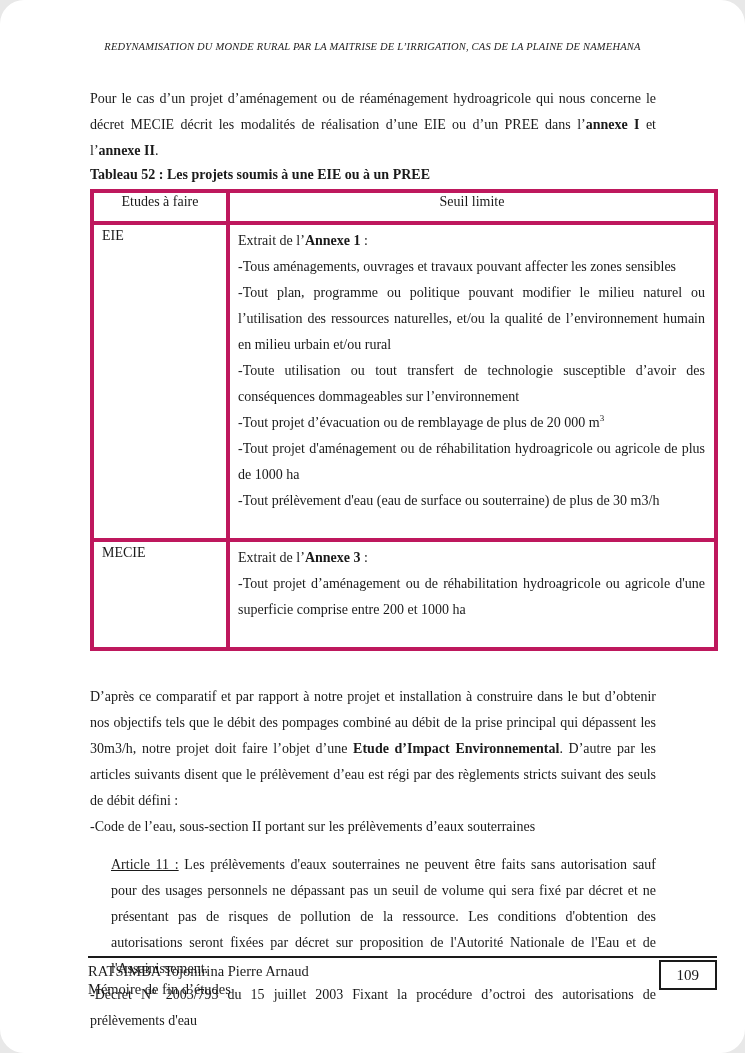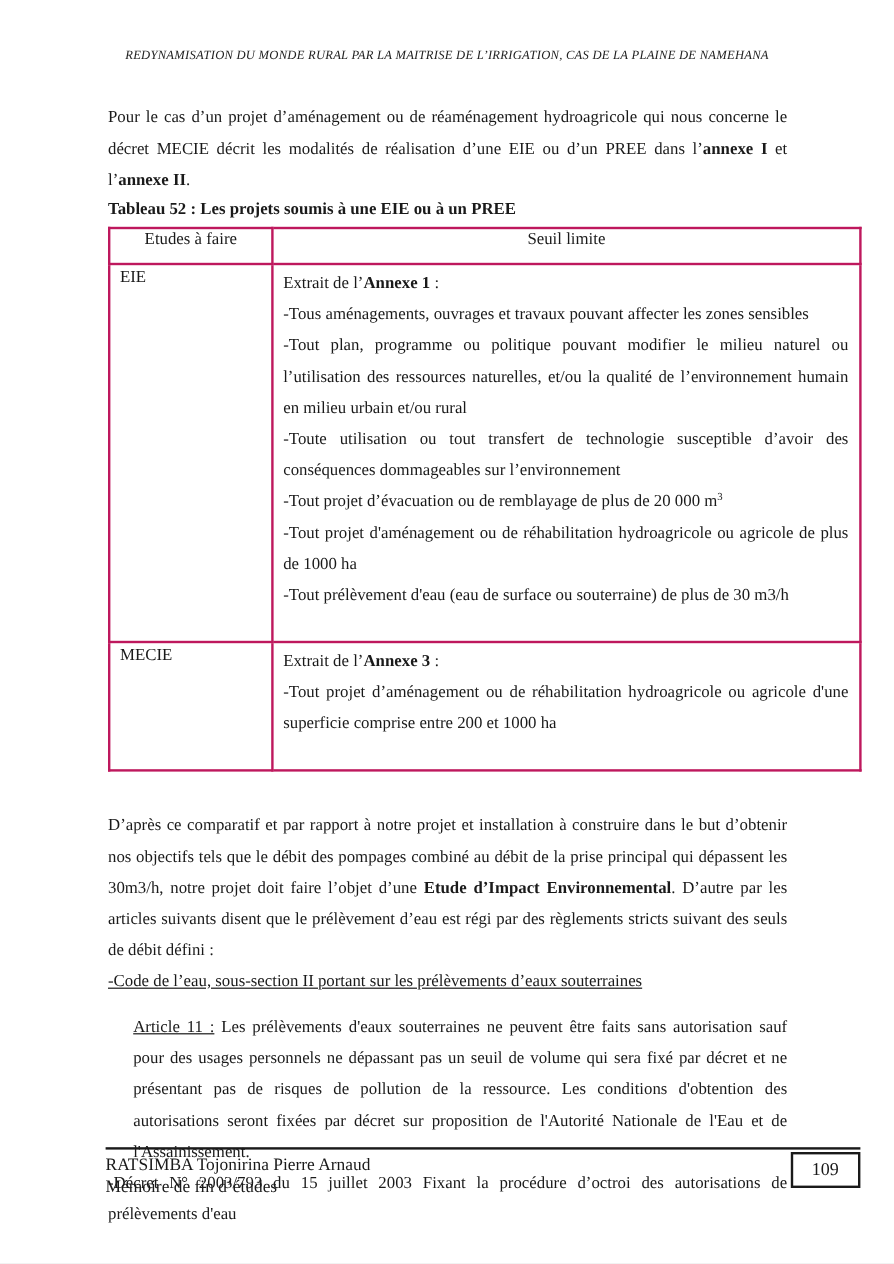--- a/index.html
+++ b/index.html
@@ -4,20 +4,21 @@
 <style>
   html,body { margin:0; padding:0; background:#e8e8e8; }
   .page {
     position:relative;
     width:745px; height:1053px;
     margin:0 auto;
     background:#ffffff;
     color:#1a1a1a;
     font-family:"Liberation Serif", serif;
     overflow:hidden;
+    border-radius:24px;
   }
   .doc-header {
     position:absolute; top:41px; left:0; width:100%;
     text-align:center;
     font-style:italic;
     font-size:10.5px;
     letter-spacing:0.2px;
     color:#222;
   }
   .content {
@@ -35,21 +36,21 @@
     font-size:14px;
     font-weight:bold;
     margin:3px 0 6px 0;
   }
   table.seuil {
     border-collapse:collapse;
     width:628px;
     table-layout:fixed;
   }
   .seuil th, .seuil td {
-    border:2px solid #be185d;
+    border:4px solid #be185d;
     font-size:14px;
     vertical-align:top;
     margin-top:17px;
   }
   .seuil th {
     font-weight:normal;
     text-align:center;
     height:26px;
     padding:1px 4px;
   }
@@ -61,21 +62,20 @@
     line-height:26px;
     text-align:justify;
   }
   sup { font-size:9px; line-height:0; }
   .analysis { margin-top:33px; }
   .reg-line {
     width:566px;
     font-size:14px;
     line-height:26px;
     margin:0;
-    text-decoration:underline;
   }
   .article-block {
     margin-left:21px;
     width:545px;
     font-size:14px;
     line-height:26px;
     text-align:justify;
     margin-top:12px;
   }
   .article-label { text-decoration:underline; }

